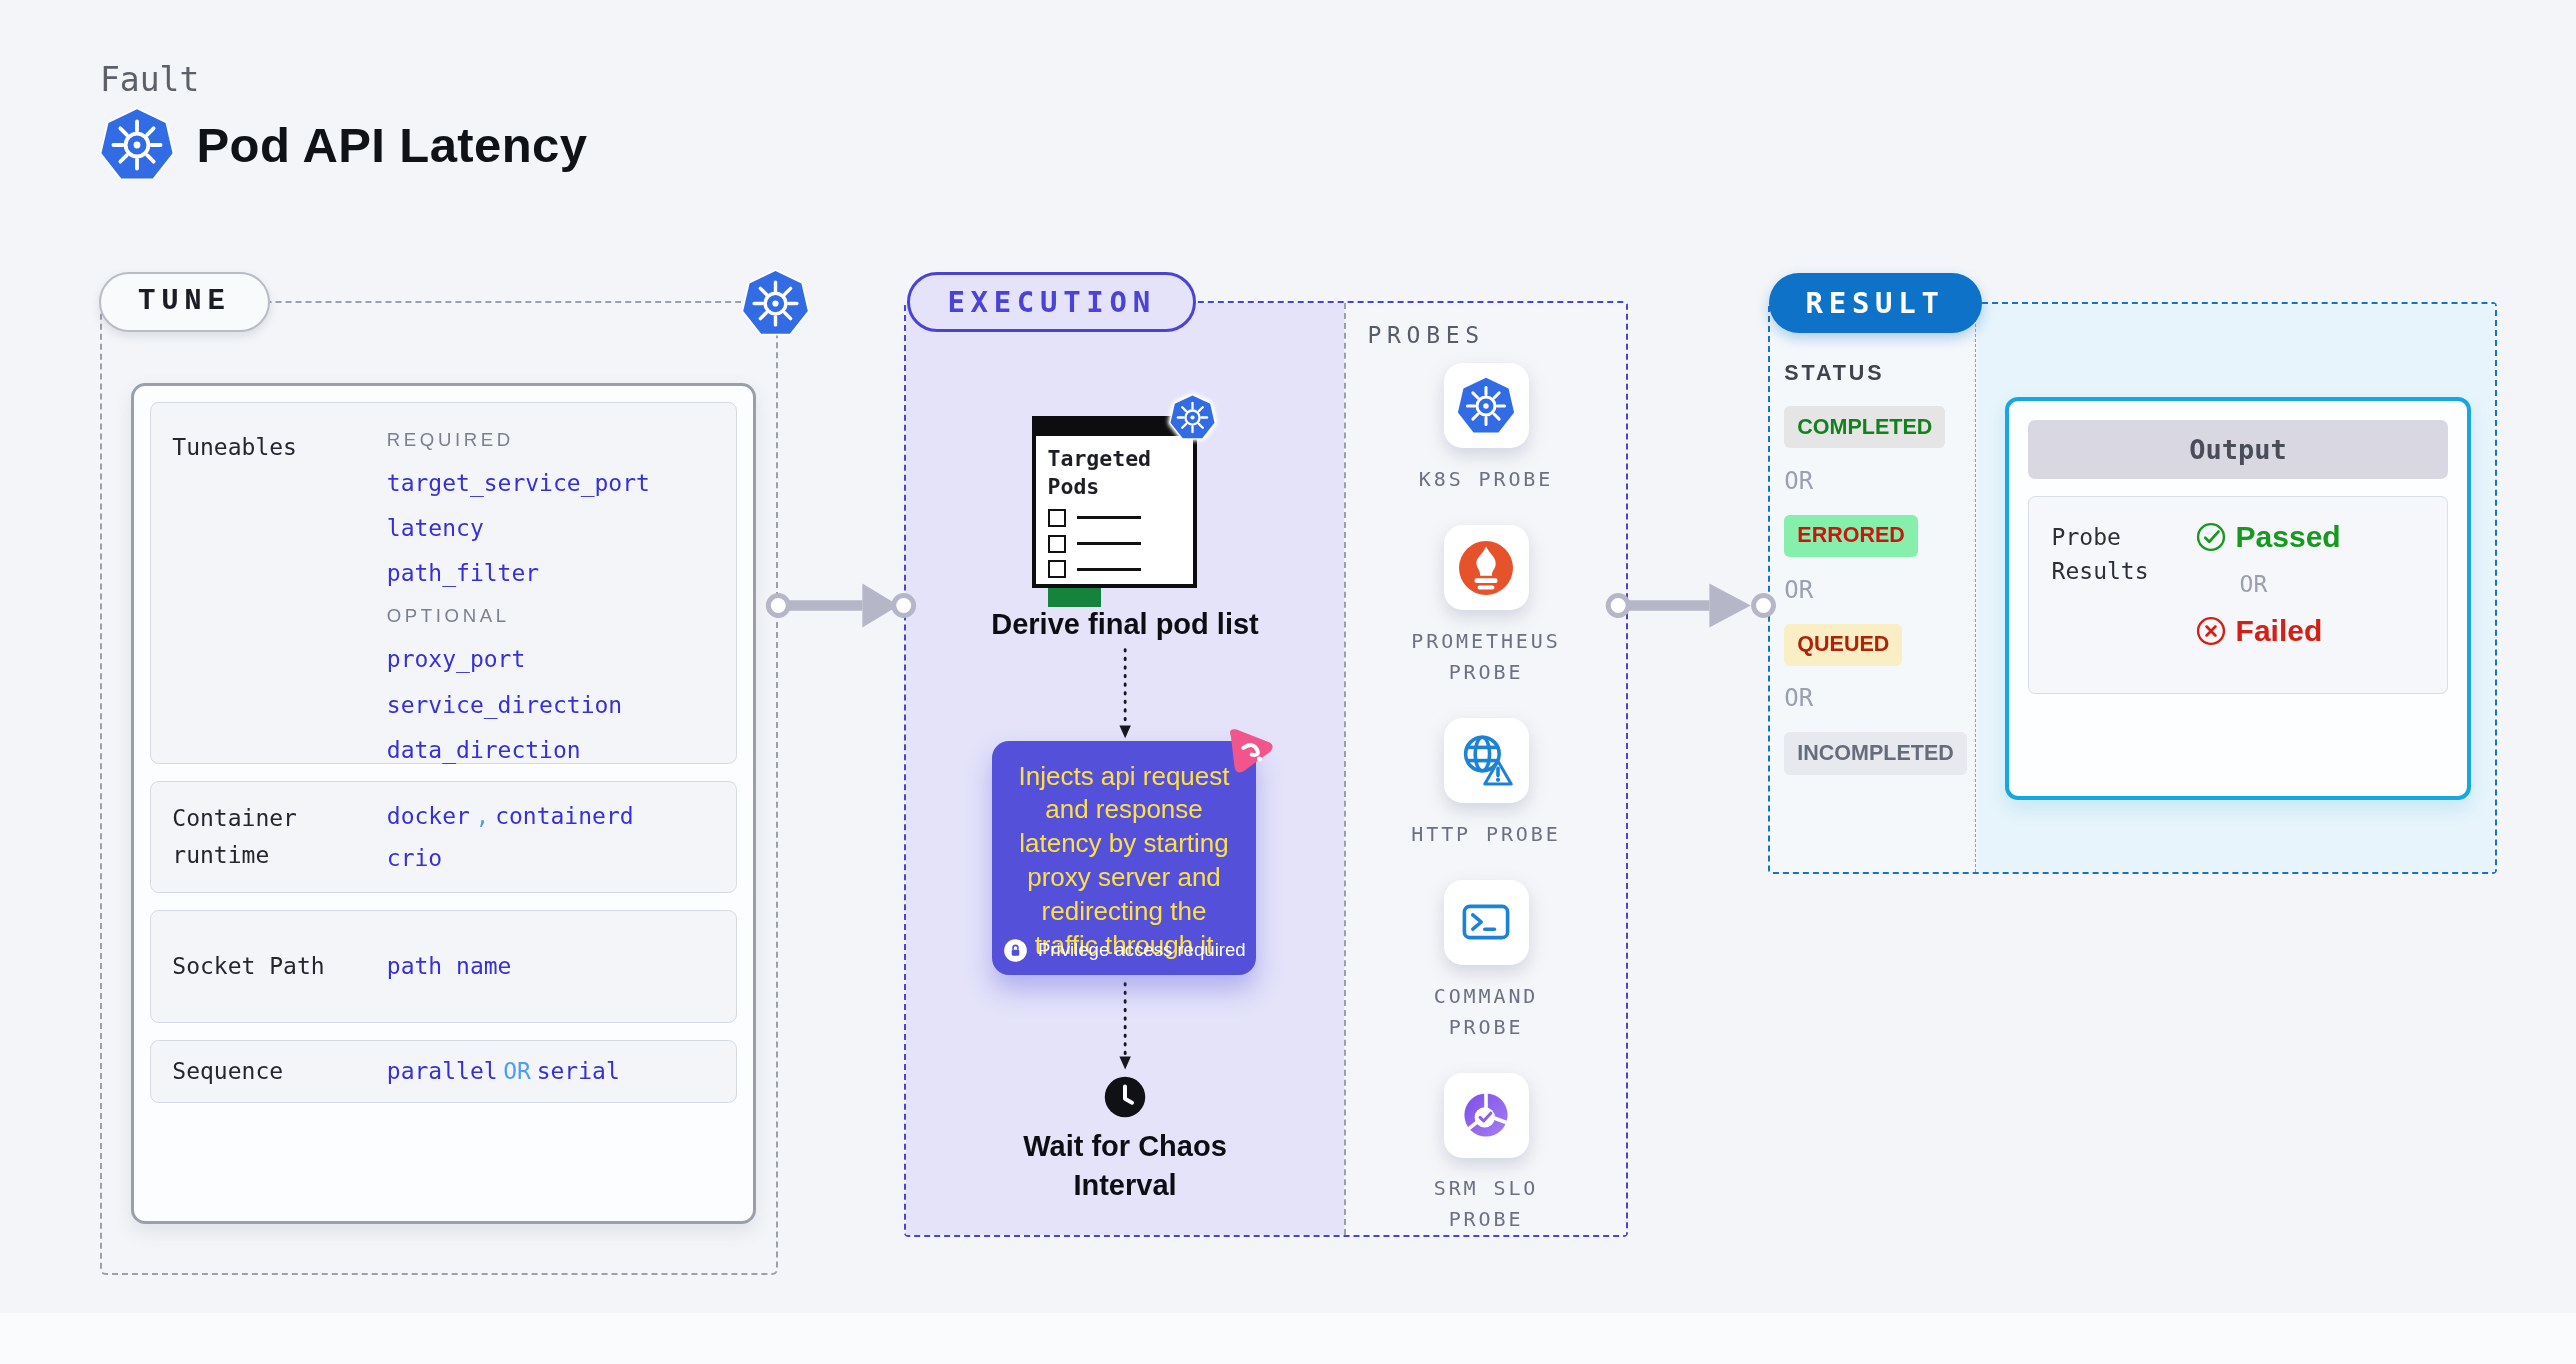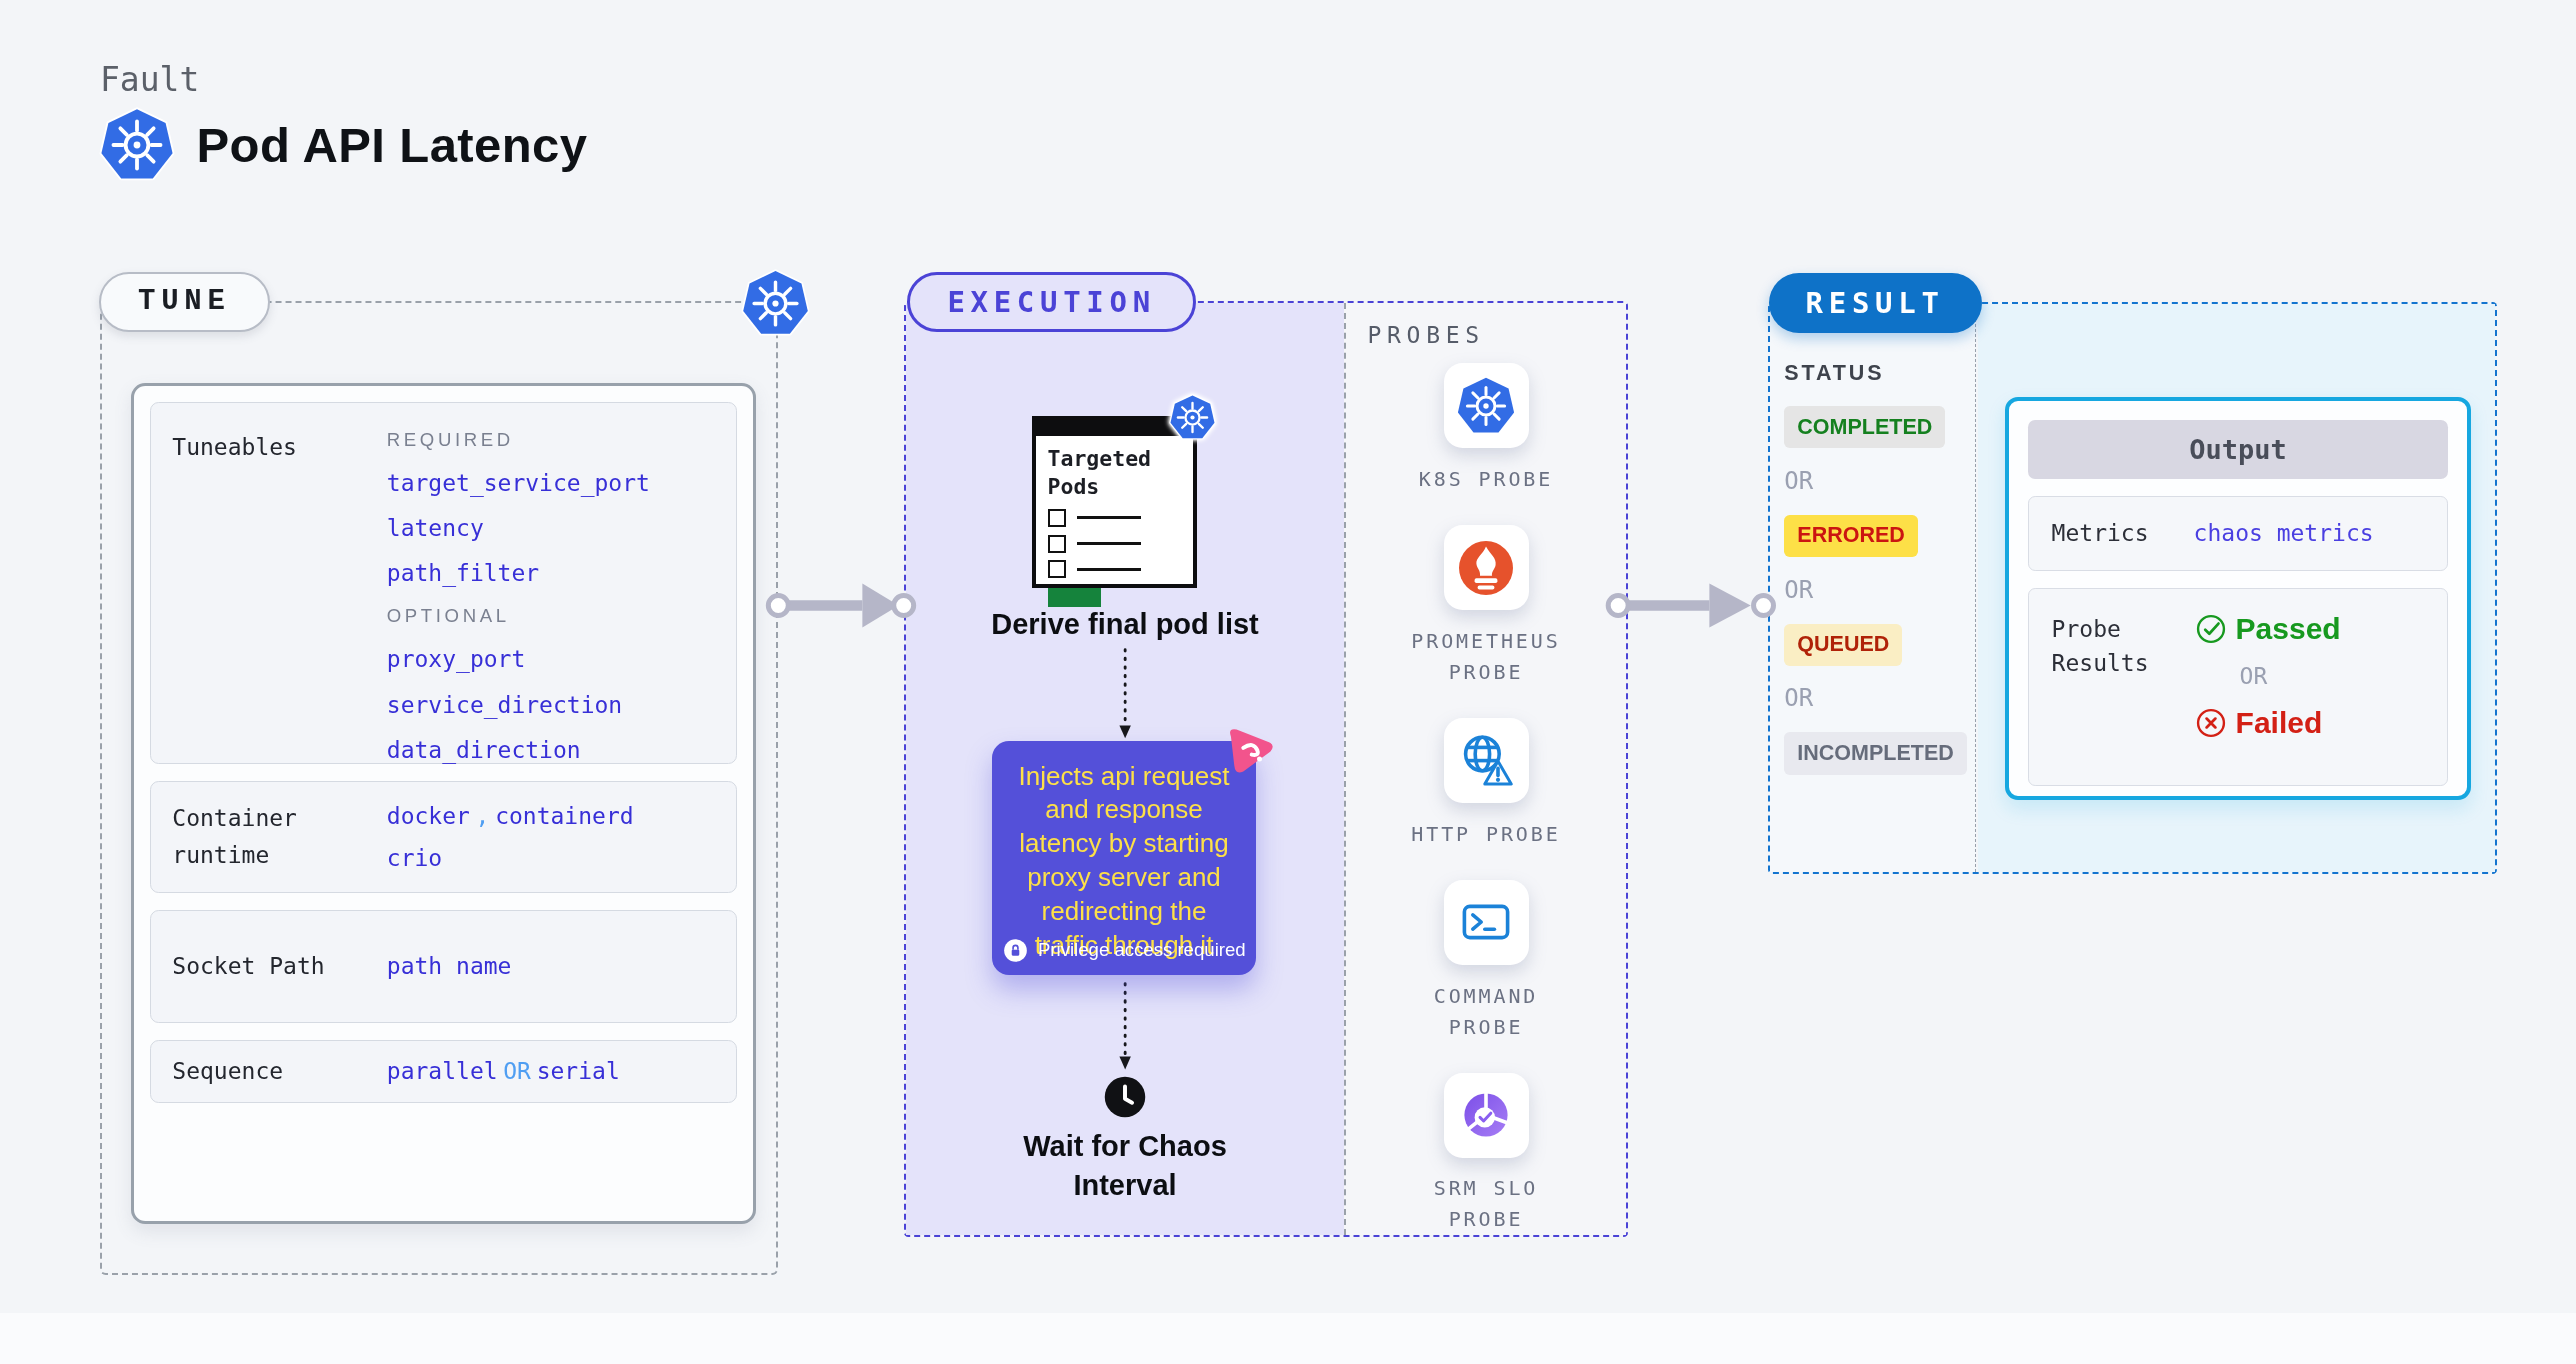--- a/index.html
+++ b/index.html
@@ -105,21 +105,21 @@
   .wait{position:absolute;left:90px;top:824px;width:258px;text-align:center;font-size:29px;font-weight:bold;color:#0c0e12;line-height:1.35;}
 
   
   .result-box{position:absolute;left:1768px;top:302px;width:729px;height:572px;
     border:2.9px dashed var(--result-dash);border-radius:4.3px;}
   .status-col{position:absolute;left:0;top:0;bottom:0;width:206px;background:#f5f8fb;
     border-right:1.4px dashed #99a0ab;padding:57px 0 0 14.3px;}
   .status-title{font-size:21.5px;font-weight:bold;letter-spacing:2.9px;color:#3e434c;}
   .badge{display:inline-block;font-size:21.5px;font-weight:bold;padding:8.6px 13px;border-radius:5.7px;margin-top:20px;}
   .badge-completed{background:#e5e5e5;color:#15801f;}
-  .badge-errored{background:#fde047;color:#cb1511;}
+  .badge-errored{background:#86efac;color:#cb1511;}
   .badge-queued{background:#faeec4;color:#b02208;}
   .badge-incompleted{background:#e8e9ef;color:#666c7b;}
   .or{font-family:"DejaVu Sans Mono",monospace;font-size:24px;color:#9aa0b1;margin-top:18.6px;}
   .output-area{position:absolute;left:208px;right:0;top:0;bottom:0;background:#e7f4fb;}
   .output-box{position:absolute;left:27px;top:93px;width:466px;height:403px;background:#fdfeff;
     border:4.3px solid var(--cyan);border-radius:13px;padding:18.6px;box-shadow:0 8.6px 18.6px rgba(22,167,224,.15);}
   .output-header{height:59px;background:var(--head-bg);border-radius:7.2px;display:flex;align-items:center;justify-content:center;
     font-family:"DejaVu Sans Mono",monospace;font-weight:bold;font-size:27px;color:#494d59;}
   .out-row{background:#f5f7fa;border:1.4px solid #d9dde5;border-radius:7.2px;margin-top:17px;display:flex;
     font-family:"DejaVu Sans Mono",monospace;font-size:23px;color:#2c2f38;}
@@ -395,24 +395,20 @@
       <div><span class="badge badge-errored">ERRORED</span></div>
       <div class="or">OR</div>
       <div><span class="badge badge-queued">QUEUED</span></div>
       <div class="or">OR</div>
       <div><span class="badge badge-incompleted">INCOMPLETED</span></div>
     </div>
 
     <div class="output-area">
       <div class="output-box">
         <div class="output-header">Output</div>
-        <div class="out-row out-row-metrics">
-          <div class="out-label">Metrics</div>
-          <div class="metrics-value">chaos metrics</div>
-        </div>
         <div class="out-row out-row-probe">
           <div class="out-label">Probe Results</div>
           <div class="pr-results">
             <div class="pr-line">
               <svg viewBox="0 0 48 48" width="34" height="34">
                   <use href="#check-circle"></use>
                 </svg>
               <span class="passed">Passed</span>
             </div>
             <div class="pr-or mono">OR</div>

